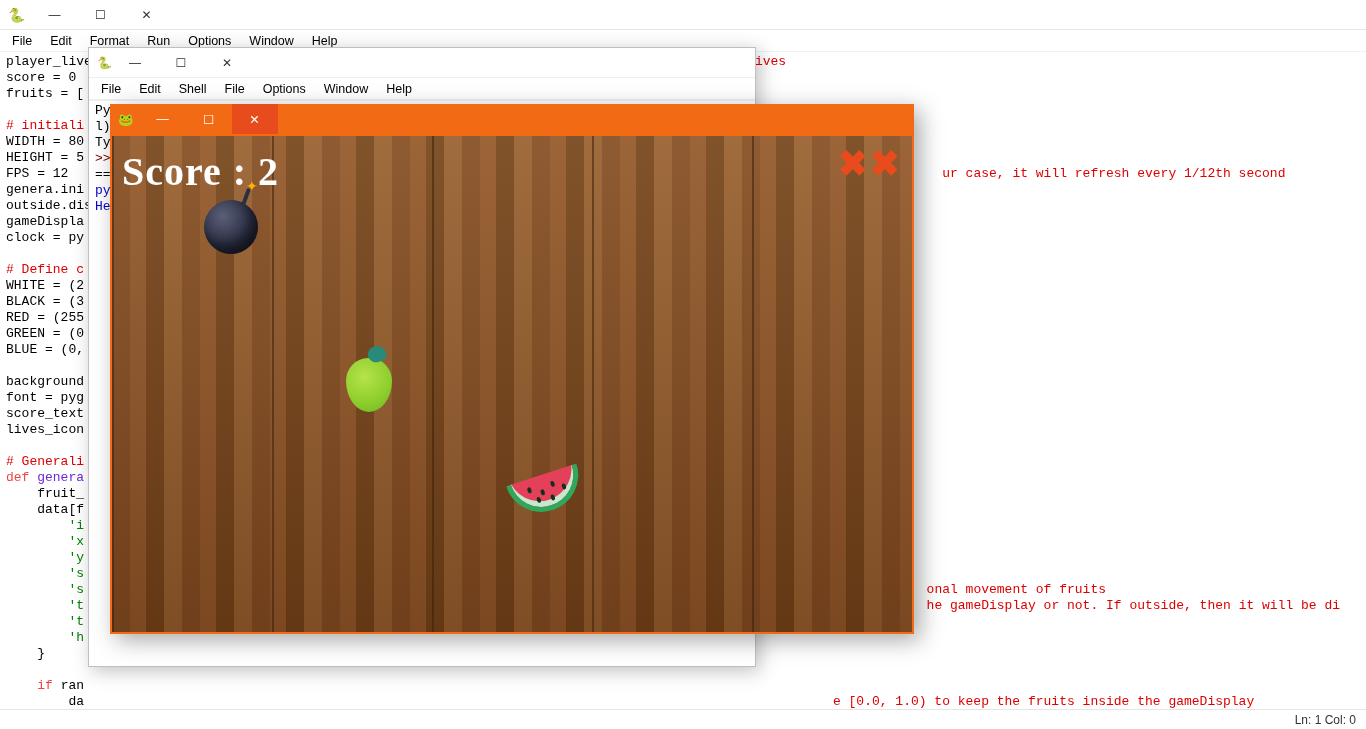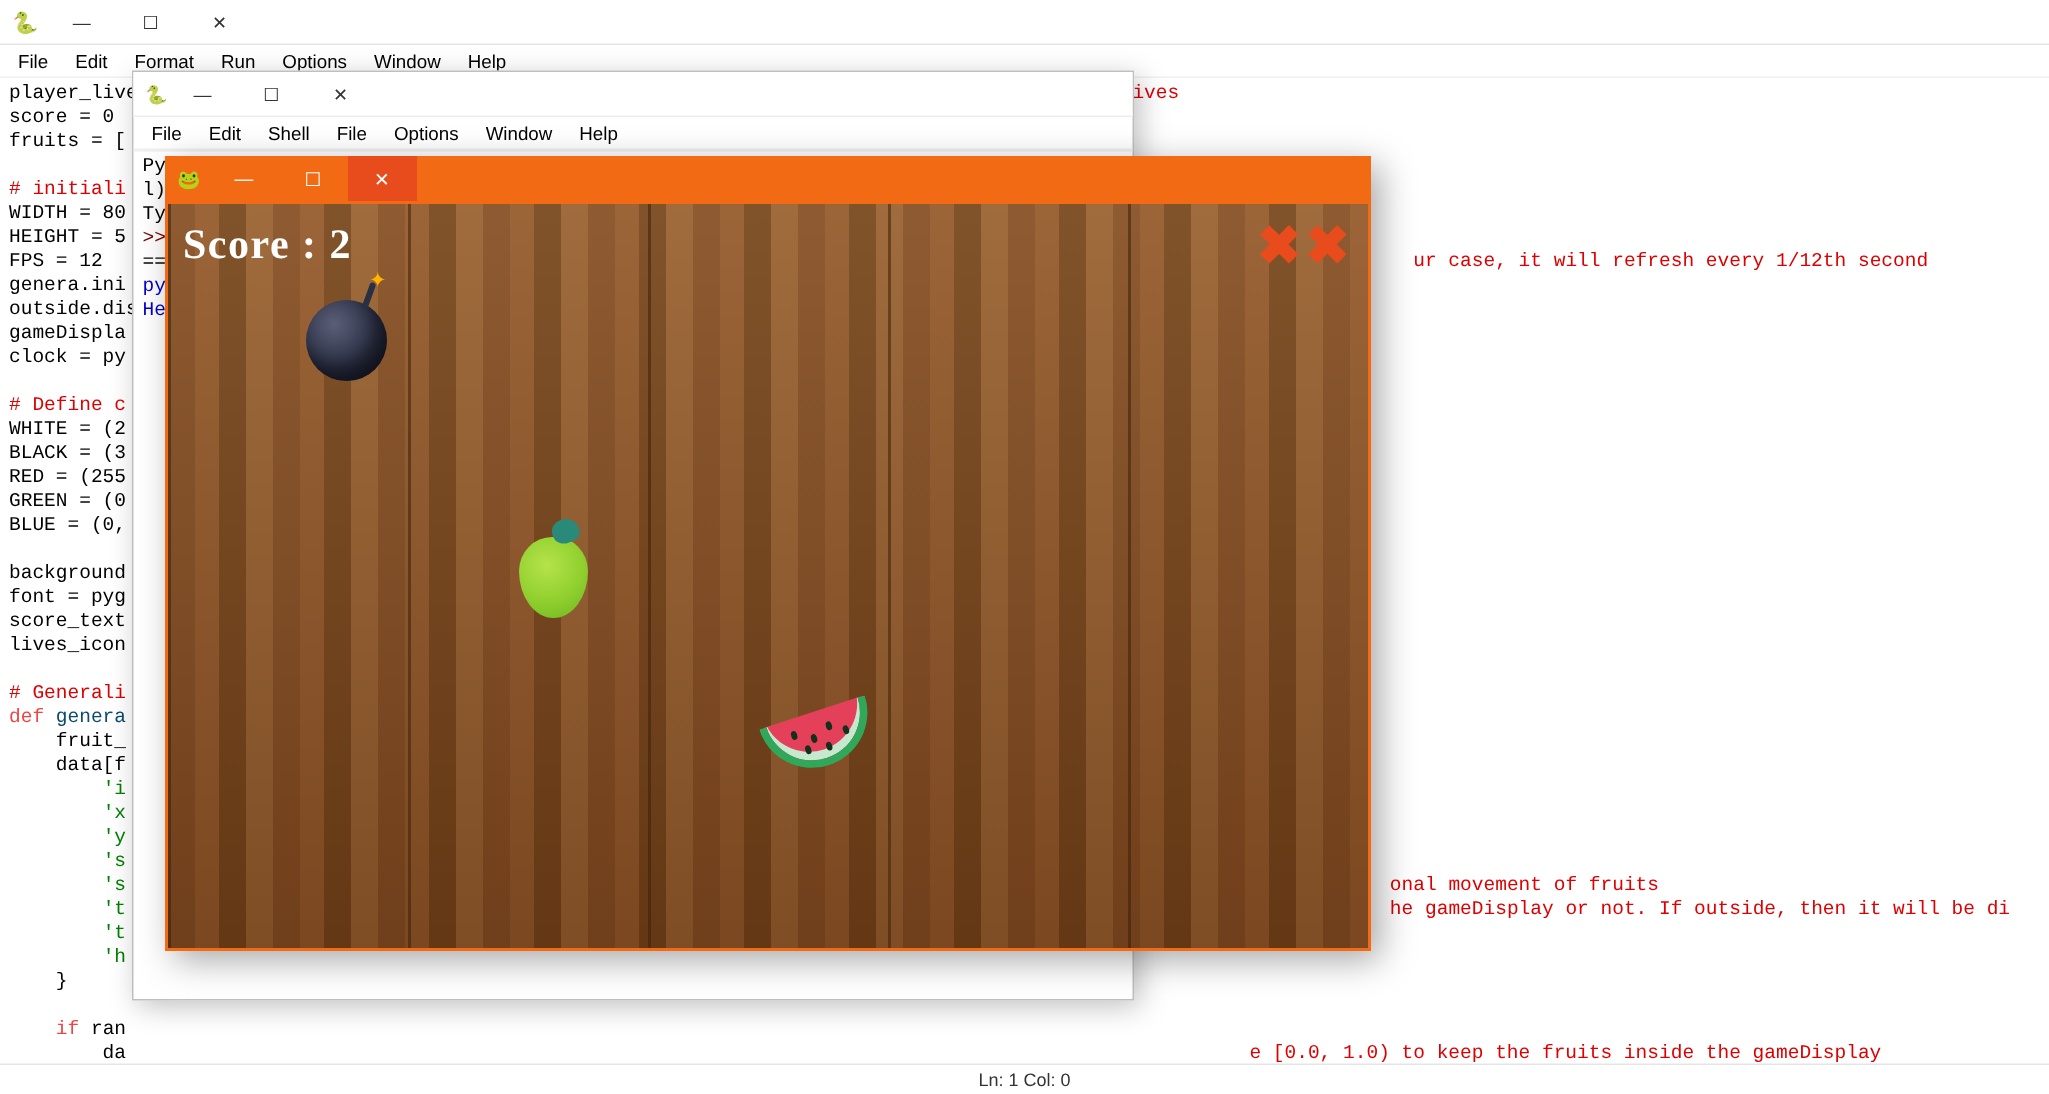--- a/index.html
+++ b/index.html
@@ -31,25 +31,25 @@
     background:#fff; border-bottom:1px solid #f0f0f0; font-size:12.5px;
   }
   .menubar span { padding: 2px 8px; }
   .code-area {
     flex:1; overflow:hidden; padding: 2px 6px;
     font-family: "Courier New", monospace; font-size: 13px; line-height: 16px;
     white-space: pre; color:#000; position:relative;
   }
   .c-comment { color:#dd0000; }
   .c-kw { color:#ef4444; }
-  .c-def { color:#0c4a6e; }
+  .c-def { color:#6d28d9; }
   .c-str { color:#008000; }
   .statusbar {
     height: 20px; border-top: 1px solid #e5e5e5; display:flex;
-    align-items:center; justify-content:center; padding:0 10px; font-size:12px; color:#333;
+    align-items:center; justify-content:flex-end; padding:0 10px; font-size:12px; color:#333;
   }
 
   
   .shell-window {
     position:absolute; left: 88px; top: 47px; width: 668px; height: 620px;
     background:#fff; border:1px solid #bfbfbf; box-shadow: 4px 4px 18px rgba(0,0,0,.25);
     display:flex; flex-direction:column;
   }
   .shell-titlebar {
     height: 30px; background:#fff; display:flex; align-items:center; padding: 0 8px;
@@ -88,21 +88,21 @@
     background: 
       linear-gradient(90deg, rgba(60,32,10,.55) 0 2px, transparent 2px) 0 0/160px 100%,
       linear-gradient(180deg, rgba(255,210,150,.15), rgba(80,40,10,.25)),
       repeating-linear-gradient(90deg, #7a4620 0 18px, #8a5228 18px 34px, #6b3d18 34px 52px, #8f5a2e 52px 70px),
       #7c4a22;
     border: 2px solid #f26a14;
   }
   .score-text {
     position:absolute; left: 10px; top: 12px; color:#fff;
     font-family: "Comic Sans MS", "Segoe Script", cursive;
-    font-size: 28px; font-weight:600; letter-spacing:1px;
+    font-size: 40px; font-weight:600; letter-spacing:1px;
   }
   .lives {
     position:absolute; right: 12px; top: 10px; display:flex; gap:2px;
   }
   .life-x {
     font-family: Arial, sans-serif; font-size:36px; font-weight:900;
     color:#e84b1c; line-height:1;
   }
   .sprite { position:absolute; }
   .bomb {

